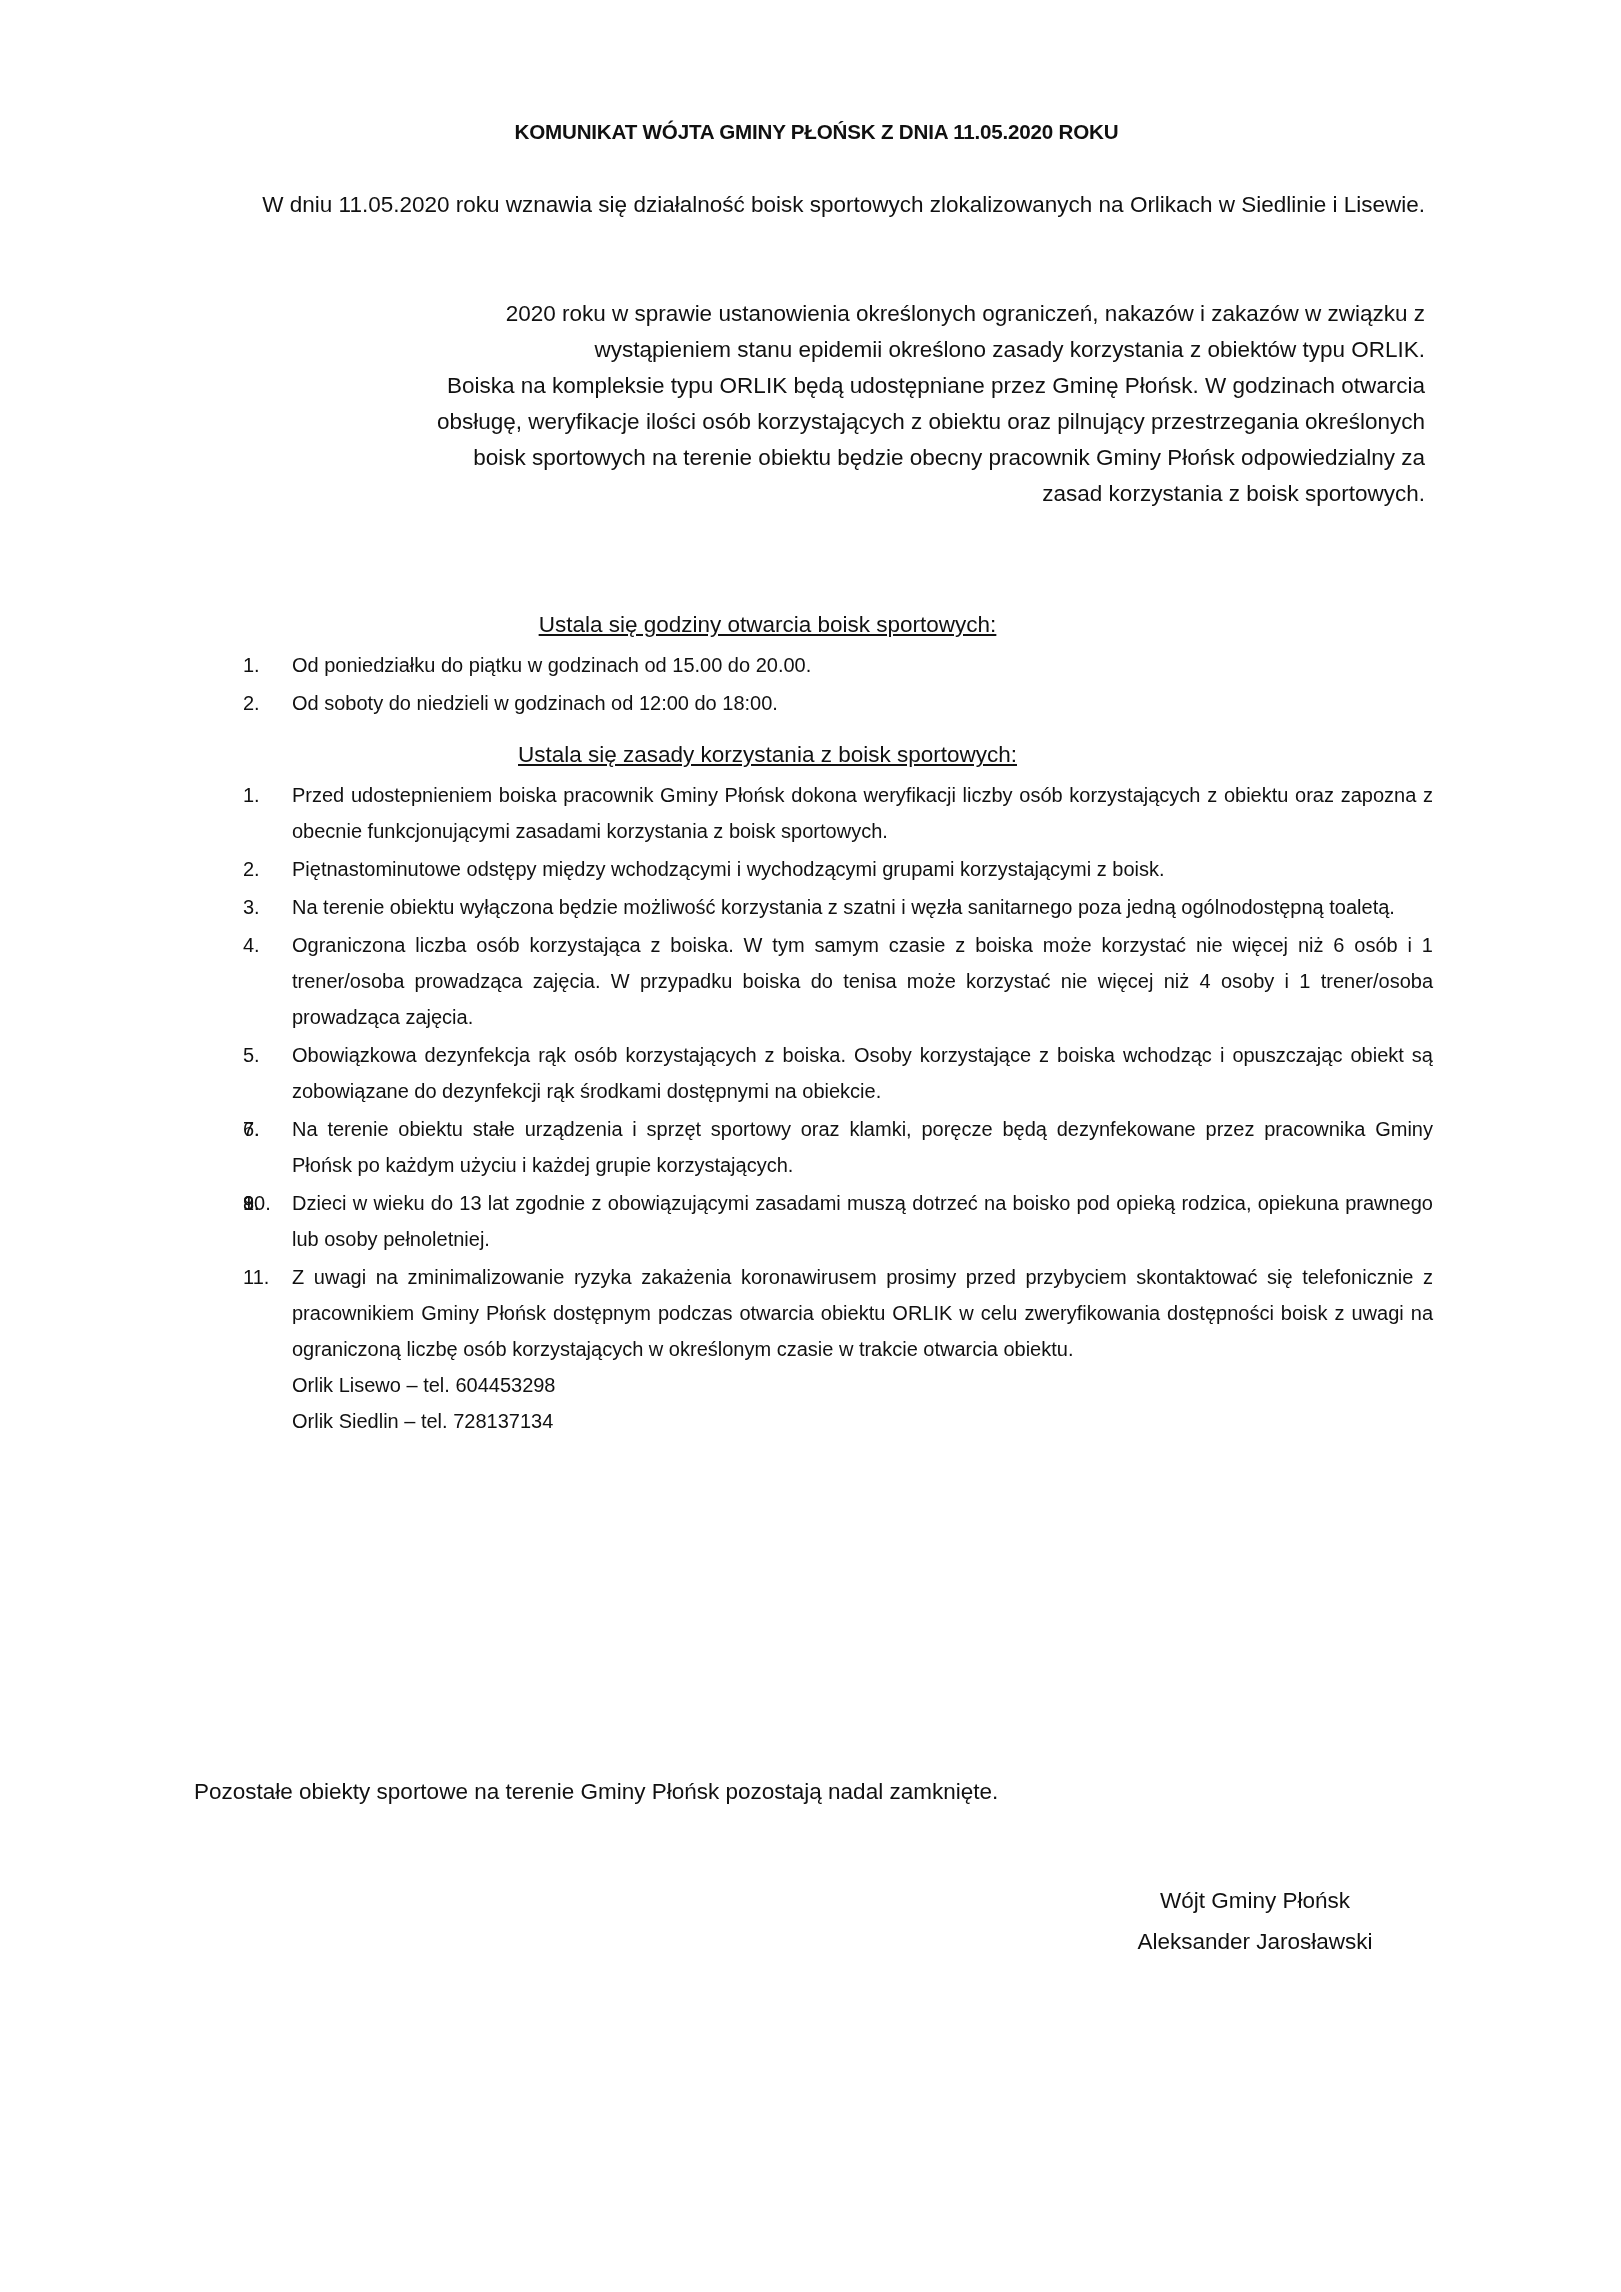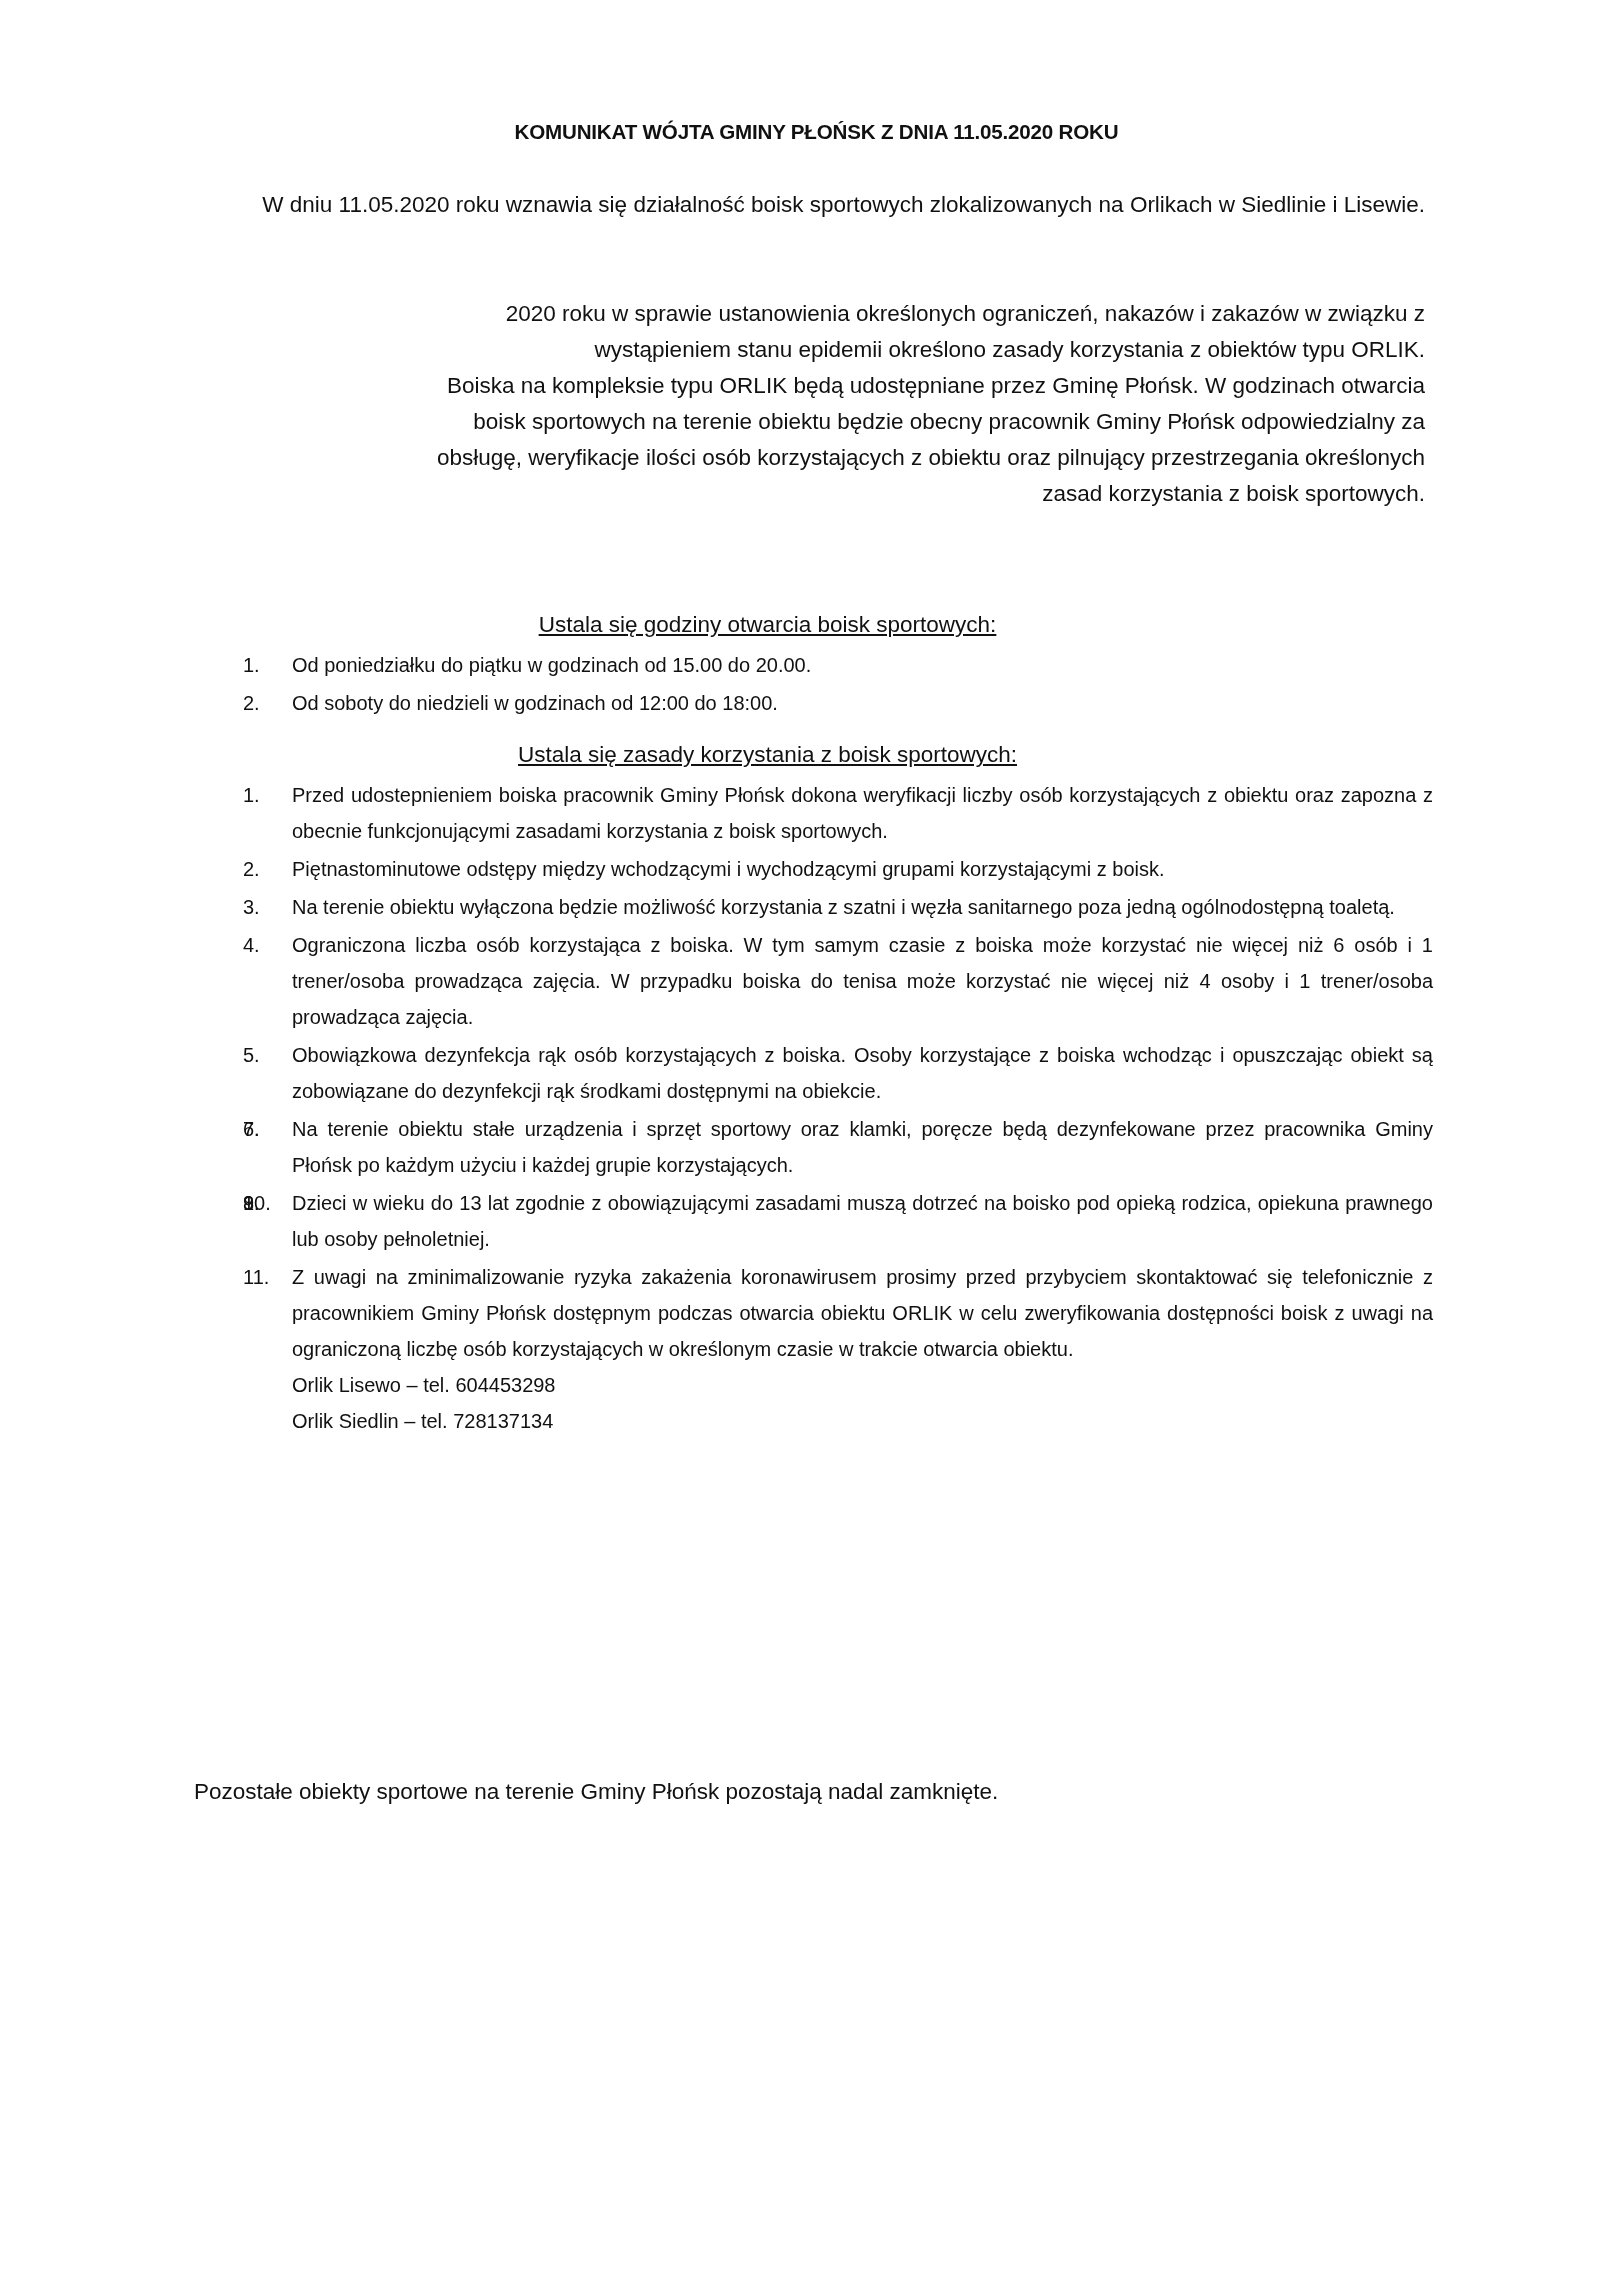--- a/index.html
+++ b/index.html
@@ -30,22 +30,22 @@
 
 <div class="page">
   <div class="title">KOMUNIKAT WÓJTA GMINY PŁOŃSK Z DNIA 11.05.2020 ROKU</div>
 
   <div class="center-para p1">W dniu 11.05.2020 roku wznawia się działalność boisk sportowych zlokalizowanych na Orlikach w Siedlinie i Lisewie.</div>
 
   <div class="center-para p2">
     <div>2020 roku w sprawie ustanowienia określonych ograniczeń, nakazów i zakazów w związku z</div>
     <div>wystąpieniem stanu epidemii określono zasady korzystania z obiektów typu ORLIK.</div>
     <div>Boiska na kompleksie typu ORLIK będą udostępniane przez Gminę Płońsk. W godzinach otwarcia</div>
+    <div>obsługę, weryfikacje ilości osób korzystających z obiektu oraz pilnujący przestrzegania określonych</div>
     <div>boisk sportowych na terenie obiektu będzie obecny pracownik Gminy Płońsk odpowiedzialny za</div>
-    <div>obsługę, weryfikacje ilości osób korzystających z obiektu oraz pilnujący przestrzegania określonych</div>
     <div>zasad korzystania z boisk sportowych.</div>
   </div>
 
   <div class="heading h1">Ustala się godziny otwarcia boisk sportowych:</div>
   <ul class="list hours">
     <li><span class="num">1.</span><span>Od poniedziałku do piątku w godzinach od 15.00 do 20.00.</span></li>
     <li><span class="num">2.</span><span>Od soboty do niedzieli w godzinach od 12:00 do 18:00.</span></li>
   </ul>
 
   <div class="heading h2">Ustala się zasady korzystania z boisk sportowych:</div>
@@ -61,14 +61,18 @@
     <li><span class="num">9.</span></li>
     <li><span class="num">10.</span><span>Dzieci w wieku do 13 lat zgodnie z obowiązującymi zasadami muszą dotrzeć na boisko pod opieką rodzica, opiekuna prawnego lub osoby pełnoletniej.</span></li>
     <li><span class="num">11.</span><span>Z uwagi na zminimalizowanie ryzyka zakażenia koronawirusem prosimy przed przybyciem skontaktować się telefonicznie z pracownikiem Gminy Płońsk dostępnym podczas otwarcia obiektu ORLIK w celu zweryfikowania dostępności boisk z uwagi na ograniczoną liczbę osób korzystających w określonym czasie w trakcie otwarcia obiektu.</span>
       <span class="contact">Orlik Lisewo – tel. 604453298</span>
       <span class="contact">Orlik Siedlin – tel. 728137134</span>
     </li>
   </ul>
 
   <div class="closing">Pozostałe obiekty sportowe na terenie Gminy Płońsk pozostają nadal zamknięte.</div>
 
+  <div class="sign">
+    <div>Wójt Gminy Płońsk</div>
+    <div>Aleksander Jarosławski</div>
+  </div>
 </div>
 
 
 </body></html>

